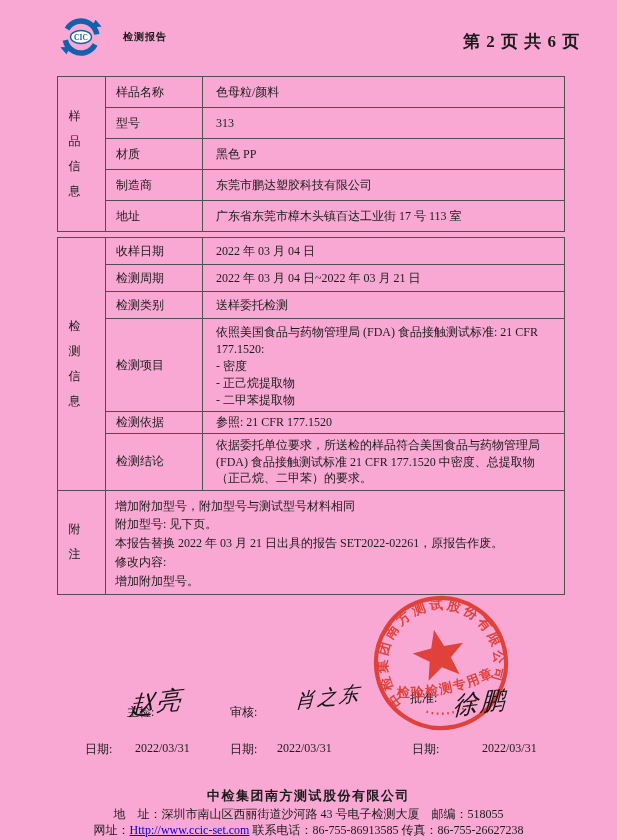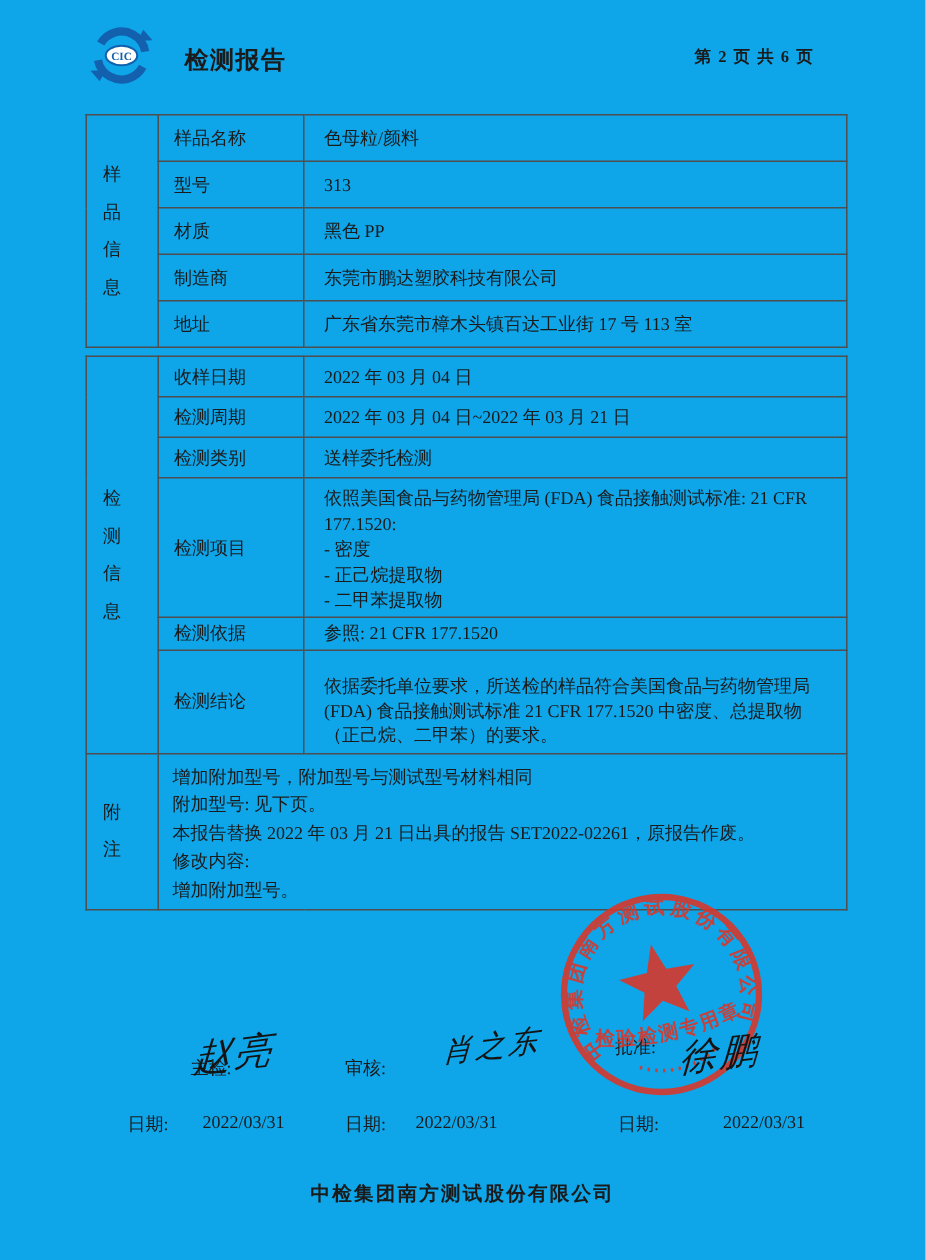--- a/index.html
+++ b/index.html
@@ -1,37 +1,37 @@
 <!DOCTYPE html>
 <html><head>
 <meta charset="utf-8">
 <style>
   * { margin:0; padding:0; box-sizing:border-box; }
   html,body { background:#e9e9e9; }
   .page {
     position:relative; width:617px; height:840px; margin:0 auto;
-    background:#0ea5e9; overflow:hidden;
+    background:#f9a8d4; overflow:hidden;
     font-family:"Liberation Serif","DejaVu Serif",serif; color:#1b1b1b;
   }
   
   .hdr-logo { position:absolute; left:59px; top:15px; width:44px; height:44px; }
-  .hdr-title { position:absolute; left:123px; top:30px; font-size:16px; font-weight:bold; letter-spacing:1px; }
+  .hdr-title { position:absolute; left:123px; top:30px; font-size:10px; font-weight:bold; letter-spacing:1px; }
   .hdr-no    { position:absolute; left:233px; top:30px; font-size:12.5px; font-weight:bold; }
-  .hdr-page  { position:absolute; left:463px; top:30px; font-size:11px; font-weight:bold; letter-spacing:1px;font-family:Liberation Serif, serif; }
+  .hdr-page  { position:absolute; left:463px; top:30px; font-size:17px; font-weight:bold; letter-spacing:1px;font-family:Liberation Serif, serif; }
   
   .tables { position:absolute; left:57px; top:76px; width:507px; }
   table { border-collapse:collapse; width:507px; table-layout:fixed; margin-bottom:5px; }
   td { border:1px solid #4f4f4f; font-size:12px; color:#1b1b1b; vertical-align:middle; }
   col.c-group { width:48px; } col.c-label { width:97px; } col.c-value { width:362px; }
   td.group { text-align:center; }
   td.group .gwrap { width:2.15em; margin:0 auto; line-height:25px; letter-spacing:1px; text-align:justify; text-align-last:justify; }
   td.label { padding-left:10px; }
   td.value { padding:2px 10px 2px 13px; }
   td.value.multiline { vertical-align:top; padding-top:5px; line-height:17px; }
-  td.value.para { line-height:16.5px; padding-top:15px; padding-bottom:3px; }
+  td.value.para { line-height:16.5px; padding-top:3px; padding-bottom:3px; }
   td.notes-cell { vertical-align:top; padding:6px 10px 4px 9px; line-height:18.8px; }
   
   .stamp { position:absolute; left:371px; top:593px; width:140px; height:140px;
            transform:rotate(-12deg); opacity:.88; z-index:5; pointer-events:none; }
   
   .sig-area { position:absolute; left:57px; top:688px; width:507px; height:78px; font-size:12px; }
   .sig-area .abs { position:absolute; white-space:nowrap; }
   .sig-name { font-style:italic; font-size:25px; color:#141414; display:inline-block;
               transform:rotate(-7deg) skewX(-10deg); letter-spacing:2px; z-index:6; }
   
@@ -172,14 +172,20 @@
 
     <span class="abs" style="left:28px; top:53px;">日期:</span>
     <span class="abs" style="left:78px; top:53px;">2022/03/31</span>
     <span class="abs" style="left:173px; top:53px;">日期:</span>
     <span class="abs" style="left:220px; top:53px;">2022/03/31</span>
     <span class="abs" style="left:355px; top:53px;">日期:</span>
     <span class="abs" style="left:425px; top:53px;">2022/03/31</span>
   </div>
 
   <div class="footer-line f1">中检集团南方测试股份有限公司</div>
+  <div class="footer-line f2">
+    <span>地　址：</span><span>深圳市南山区西丽街道沙河路 43 号电子检测大厦</span><span>　邮编：</span><span>518055</span>
+  </div>
+  <div class="footer-line f3">
+    <span>网址：</span><a class="link" href="#">Http://www.ccic-set.com</a><span> 联系电话：</span><span>86-755-86913585</span><span> 传真：</span><span>86-755-26627238</span>
+  </div>
 
 </div>
 
 </body></html>

